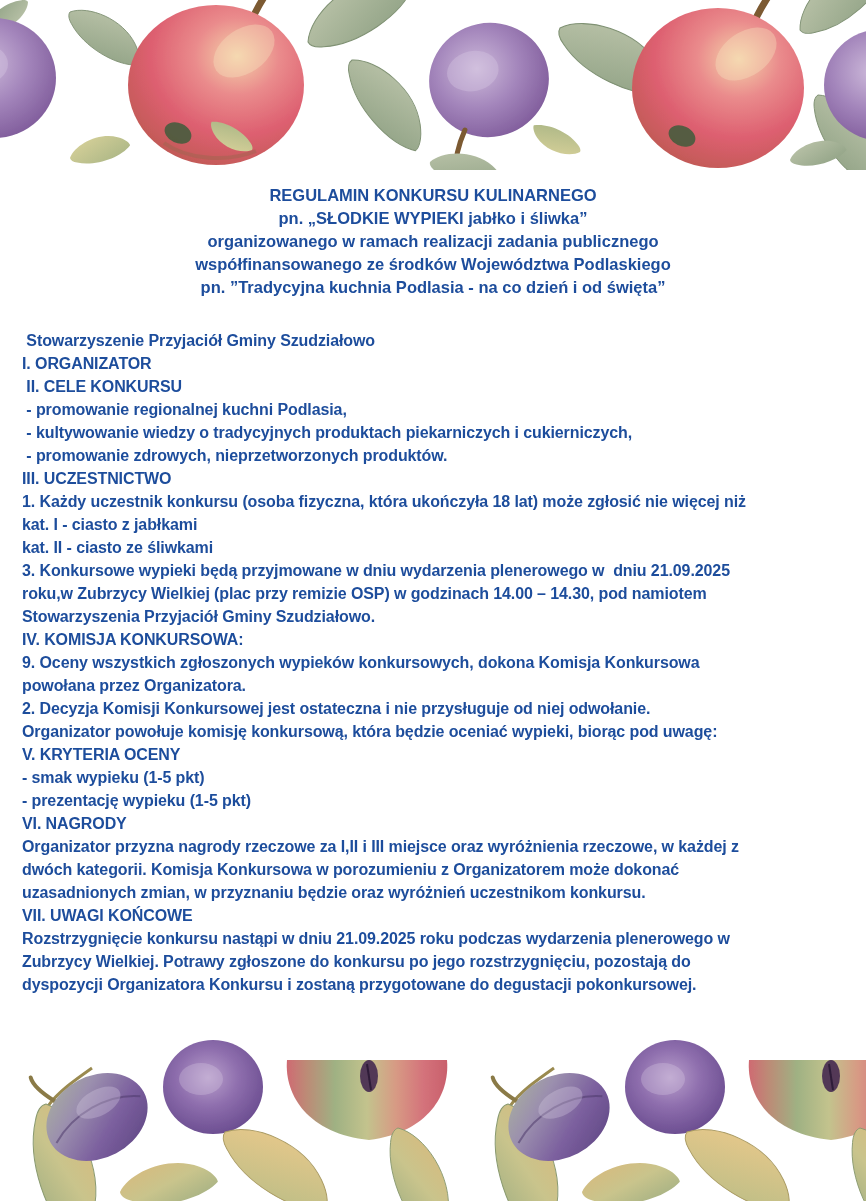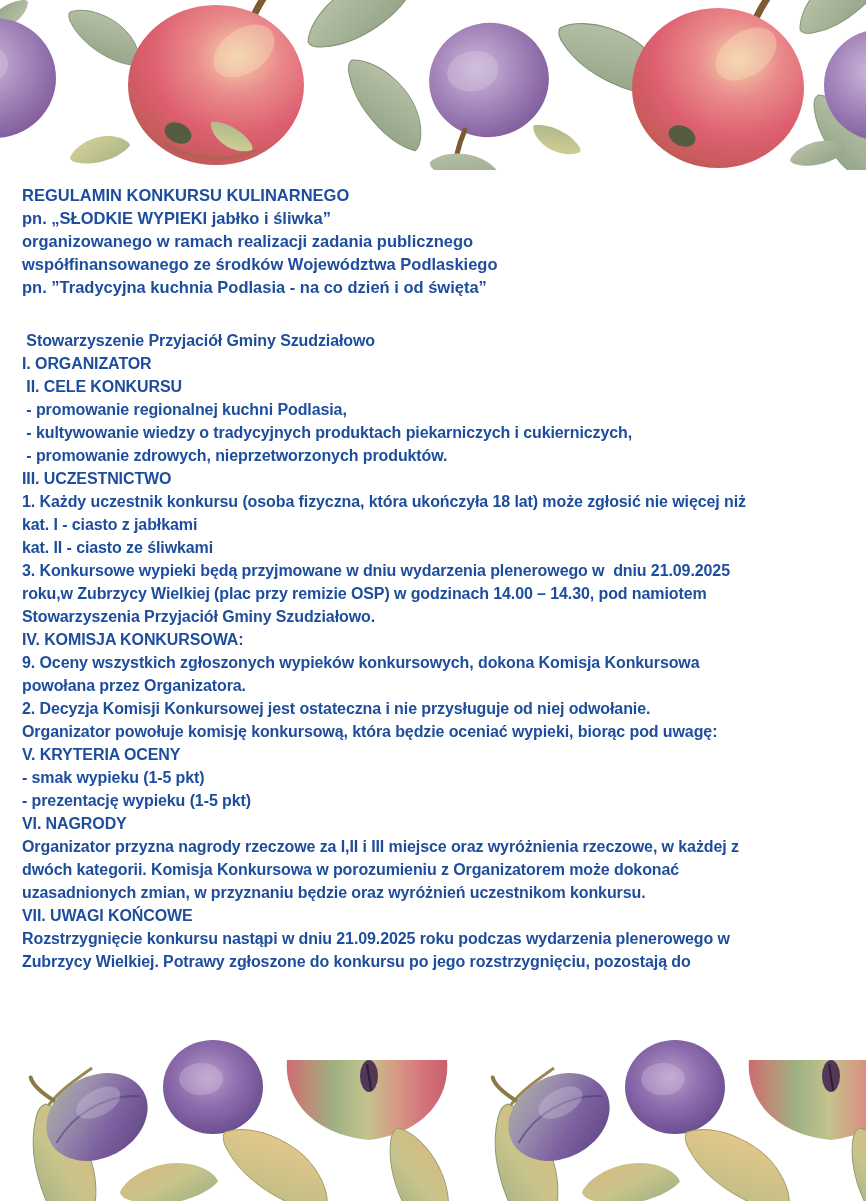--- a/index.html
+++ b/index.html
@@ -11,21 +11,21 @@
     overflow:hidden;
     font-family:"Liberation Sans", sans-serif;
   }
   .band { display:block; }
   .content {
     height:870px;
     padding:14px 22px 0 22px;
     font-weight:bold;
   }
   .title-block {
-    text-align:left;
+    text-align:center;
     font-size:16.5px;
     line-height:23px;
     margin-bottom:30px;
   }
   .body-block {
     font-size:16px;
     line-height:23px;
     letter-spacing:-0.1px;
   }
   .line { white-space:pre; }
@@ -134,20 +134,21 @@
         <div class="line">V. KRYTERIA OCENY</div>
         <div class="line">- smak wypieku (1-5 pkt)</div>
         <div class="line">- prezentację wypieku (1-5 pkt)</div>
         <div class="line">VI. NAGRODY</div>
         <div class="line">Organizator przyzna nagrody rzeczowe za I,II i III miejsce oraz wyróżnienia rzeczowe, w każdej z</div>
         <div class="line">dwóch kategorii. Komisja Konkursowa w porozumieniu z Organizatorem może dokonać</div>
         <div class="line">uzasadnionych zmian, w przyznaniu będzie oraz wyróżnień uczestnikom konkursu.</div>
         <div class="line">VII. UWAGI KOŃCOWE</div>
         <div class="line">Rozstrzygnięcie konkursu nastąpi w dniu 21.09.2025 roku podczas wydarzenia plenerowego w</div>
         <div class="line">Zubrzycy Wielkiej. Potrawy zgłoszone do konkursu po jego rozstrzygnięciu, pozostają do</div>
+        <div class="line">dyspozycji Organizatora Konkursu i zostaną przygotowane do degustacji pokonkursowej.</div>
       </div>
   </div>
 
   <svg class="band" width="866" height="161" viewBox="0 0 866 161" xmlns="http://www.w3.org/2000/svg" xmlns:xlink="http://www.w3.org/1999/xlink" aria-hidden="true">
     <defs>
       <radialGradient id="bPlum" cx="45%" cy="40%" r="75%">
         <stop offset="0%" stop-color="#b9a0cc"></stop>
         <stop offset="40%" stop-color="#8f6fae"></stop>
         <stop offset="80%" stop-color="#6d4f92"></stop>
         <stop offset="100%" stop-color="#5a3f7e"></stop>

